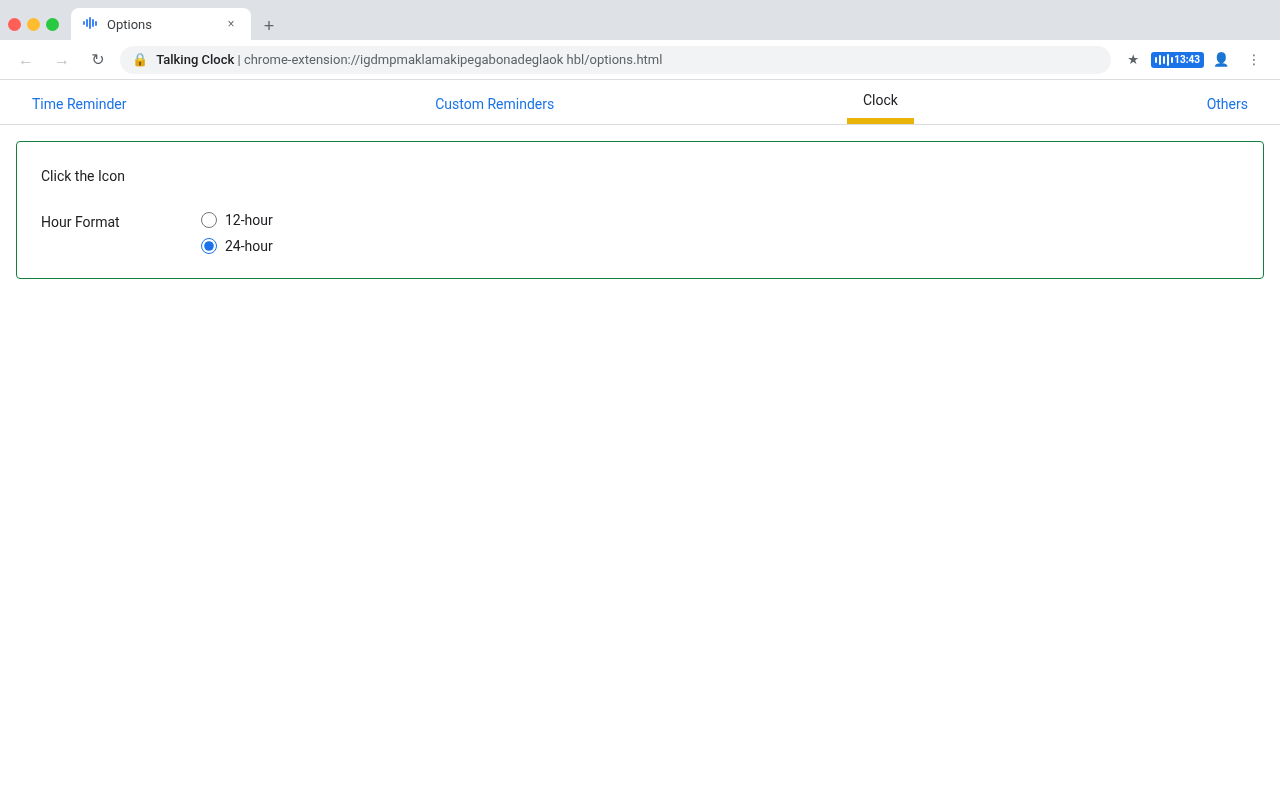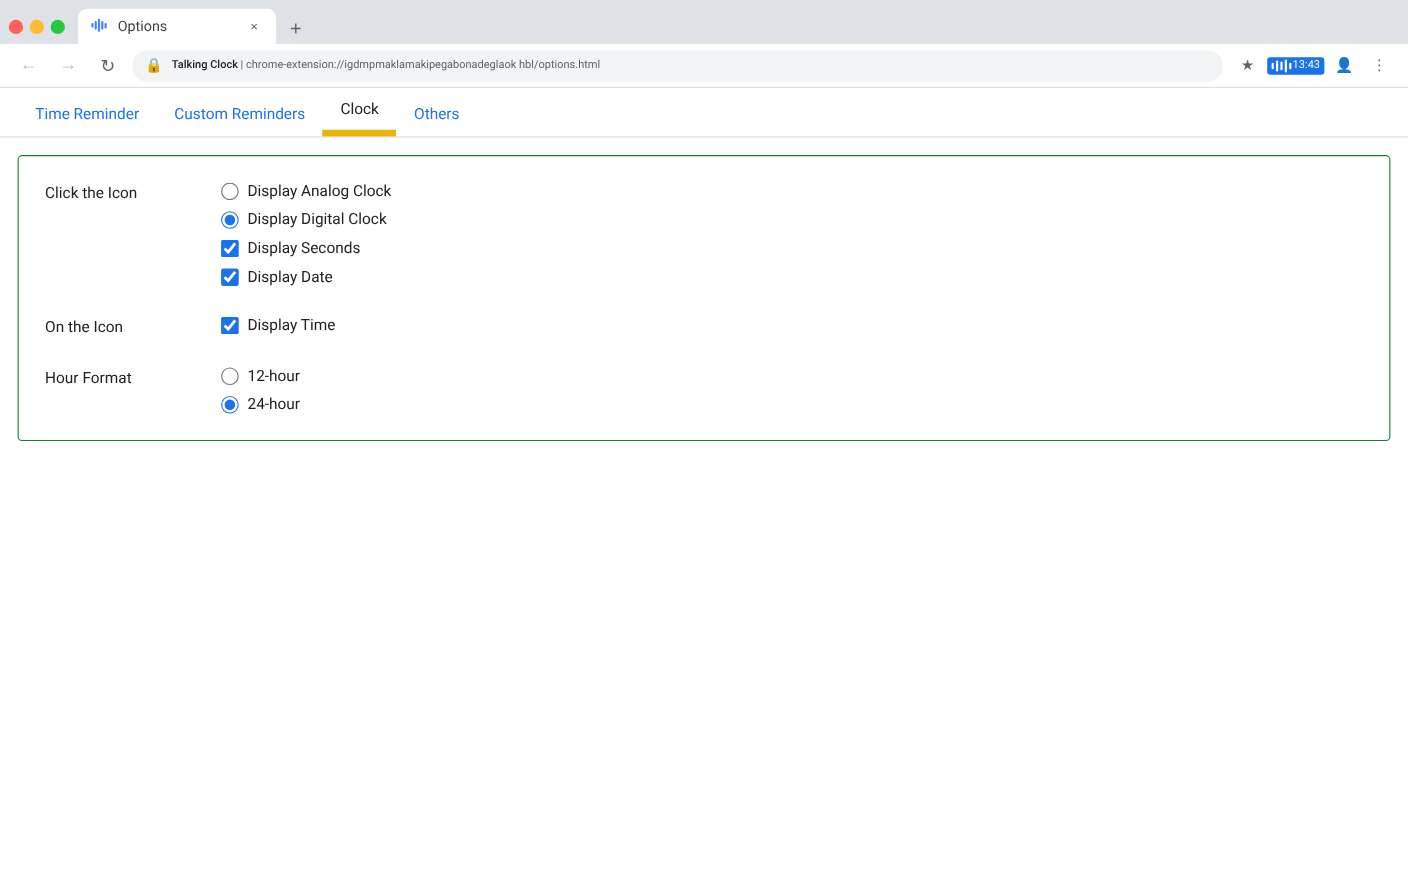--- a/index.html
+++ b/index.html
@@ -23,37 +23,37 @@
     .tab-close { width: 16px; height: 16px; border-radius: 50%; border: none; background: transparent; cursor: pointer; display: flex; align-items: center; justify-content: center; font-size: 12px; color: #5f6368; }
     .tab-new { width: 28px; height: 28px; border-radius: 50%; border: none; background: transparent; cursor: pointer; display: flex; align-items: center; justify-content: center; font-size: 18px; color: #5f6368; margin-left: 4px; }
 
     
     .address-bar { background: #fff; display: flex; align-items: center; padding: 0 12px; height: 40px; gap: 8px; border-bottom: 1px solid #dadce0; }
     .nav-btn { width: 28px; height: 28px; border-radius: 50%; border: none; background: transparent; cursor: pointer; display: flex; align-items: center; justify-content: center; color: #5f6368; font-size: 16px; }
     .nav-btn.disabled { color: #bdc1c6; cursor: default; }
 
     .url-bar { flex: 1; display: flex; align-items: center; background: #f1f3f4; border-radius: 20px; padding: 0 12px; height: 28px; gap: 8px; }
     .url-lock { color: #5f6368; font-size: 13px; }
-    .url-text { font-size: 10px; color: #202124; flex: 1; }
+    .url-text { font-size: 13px; color: #202124; flex: 1; }
     .url-site { color: #202124; font-weight: 500; }
     .url-path { color: #5f6368; }
 
     .address-actions { display: flex; align-items: center; gap: 4px; }
     .addr-btn { width: 28px; height: 28px; border-radius: 50%; border: none; background: transparent; cursor: pointer; display: flex; align-items: center; justify-content: center; color: #5f6368; }
 
     
-    .ext-badge { background: #1a73e8; color: white; font-size: 10px; font-weight: normal; padding: 2px 4px; border-radius: 3px; display: flex; align-items: center; gap: 1px; }
+    .ext-badge { background: #1a73e8; color: white; font-size: 10px; font-weight: bold; padding: 2px 4px; border-radius: 3px; display: flex; align-items: center; gap: 1px; }
     .ext-icon { display: flex; align-items: center; gap: 2px; }
     .ext-bar { width: 2px; background: white; border-radius: 1px; }
 
     
     .page { background: #fff; width: 100%; height: calc(800px - 80px); overflow-y: auto; }
 
     
-    .tabs-nav { display: flex; align-items: flex-end; border-bottom: 1px solid #dadce0; padding: 0 16px; }
+    .tabs-nav { display: flex; align-items: flex-end; border-bottom: 1px solid #dadce0; padding: 0 16px; justify-content: space-between; }
     .nav-tab { padding: 12px 16px; font-size: 14px; cursor: pointer; color: #1a73e8; border-bottom: none; text-decoration: none; white-space: nowrap; }
     .nav-tab.active { color: #202124; border-bottom: 6px solid #eab308; padding-bottom: 10px; font-weight: 400; }
 
     
     .settings-panel { margin: 16px; border: 1px solid #15803d; border-radius: 4px; padding: 24px; }
 
     .settings-row { display: flex; align-items: flex-start; margin-bottom: 28px; }
     .settings-row:last-child { margin-bottom: 0; }
 
     .settings-label { width: 160px; font-size: 14px; color: #202124; padding-top: 2px; flex-shrink: 0; }
@@ -137,49 +137,22 @@
     <a class="nav-tab">Time Reminder</a>
     <a class="nav-tab">Custom Reminders</a>
     <a class="nav-tab active">Clock</a>
     <a class="nav-tab">Others</a>
   </div>
 
   <div class="settings-panel">
 
     <div class="settings-row">
       <div class="settings-label">Click the Icon</div>
-      <div class="settings-controls">
-        <label class="control-item">
-          <input type="radio" class="radio-input" name="clock-type" style="">
-          <span>Display Analog Clock</span>
-        </label>
-        <label class="control-item">
-          <input type="radio" class="radio-input" name="clock-type" checked="" style="">
-          <span>Display Digital Clock</span>
-        </label>
-        <label class="control-item">
-          <input type="checkbox" class="checkbox-input" checked="" style="">
-          <span>Display Seconds</span>
-        </label>
-        <label class="control-item">
-          <input type="checkbox" class="checkbox-input" checked="" style="">
-          <span>Display Date</span>
-        </label>
-      </div>
     </div>
 
-    <div class="settings-row">
-      <div class="settings-label">On the Icon</div>
-      <div class="settings-controls">
-        <label class="control-item">
-          <input type="checkbox" class="checkbox-input" checked="" style="">
-          <span>Display Time</span>
-        </label>
-      </div>
-    </div>
 
     <div class="settings-row">
       <div class="settings-label">Hour Format</div>
       <div class="settings-controls">
         <label class="control-item">
           <input type="radio" class="radio-input" name="hour-format" style="">
           <span>12-hour</span>
         </label>
         <label class="control-item">
           <input type="radio" class="radio-input" name="hour-format" checked="" style="">

